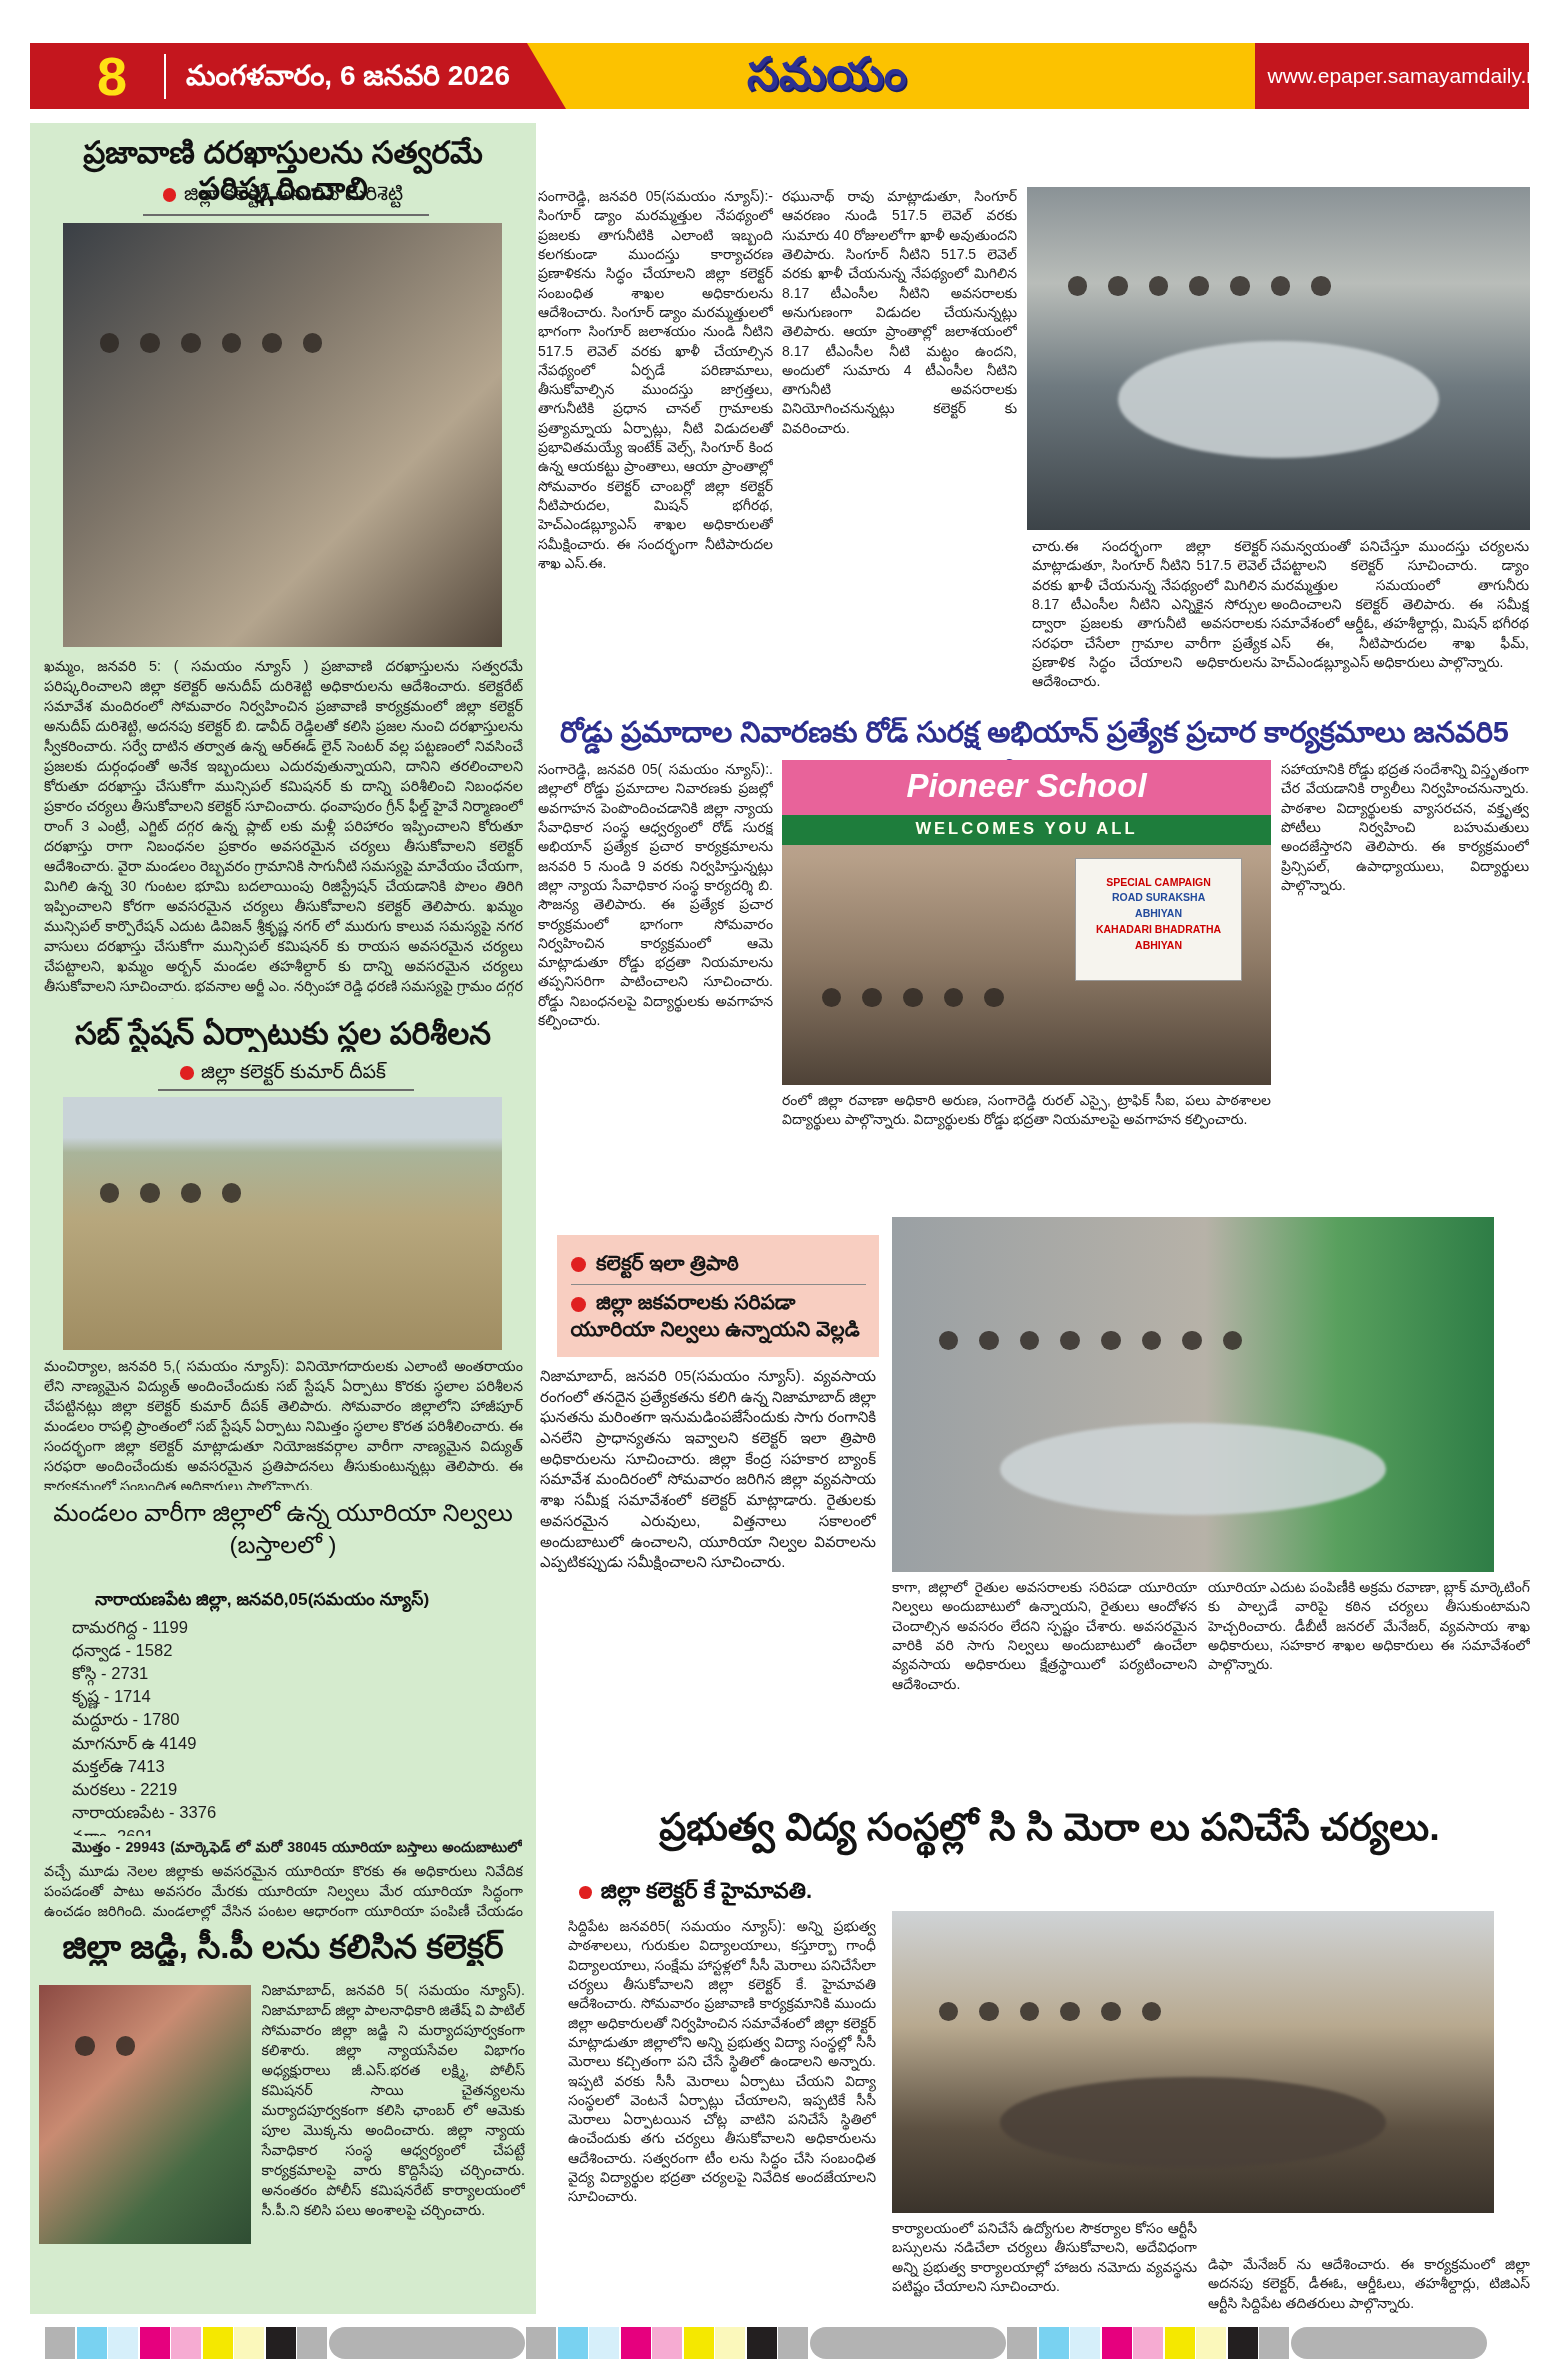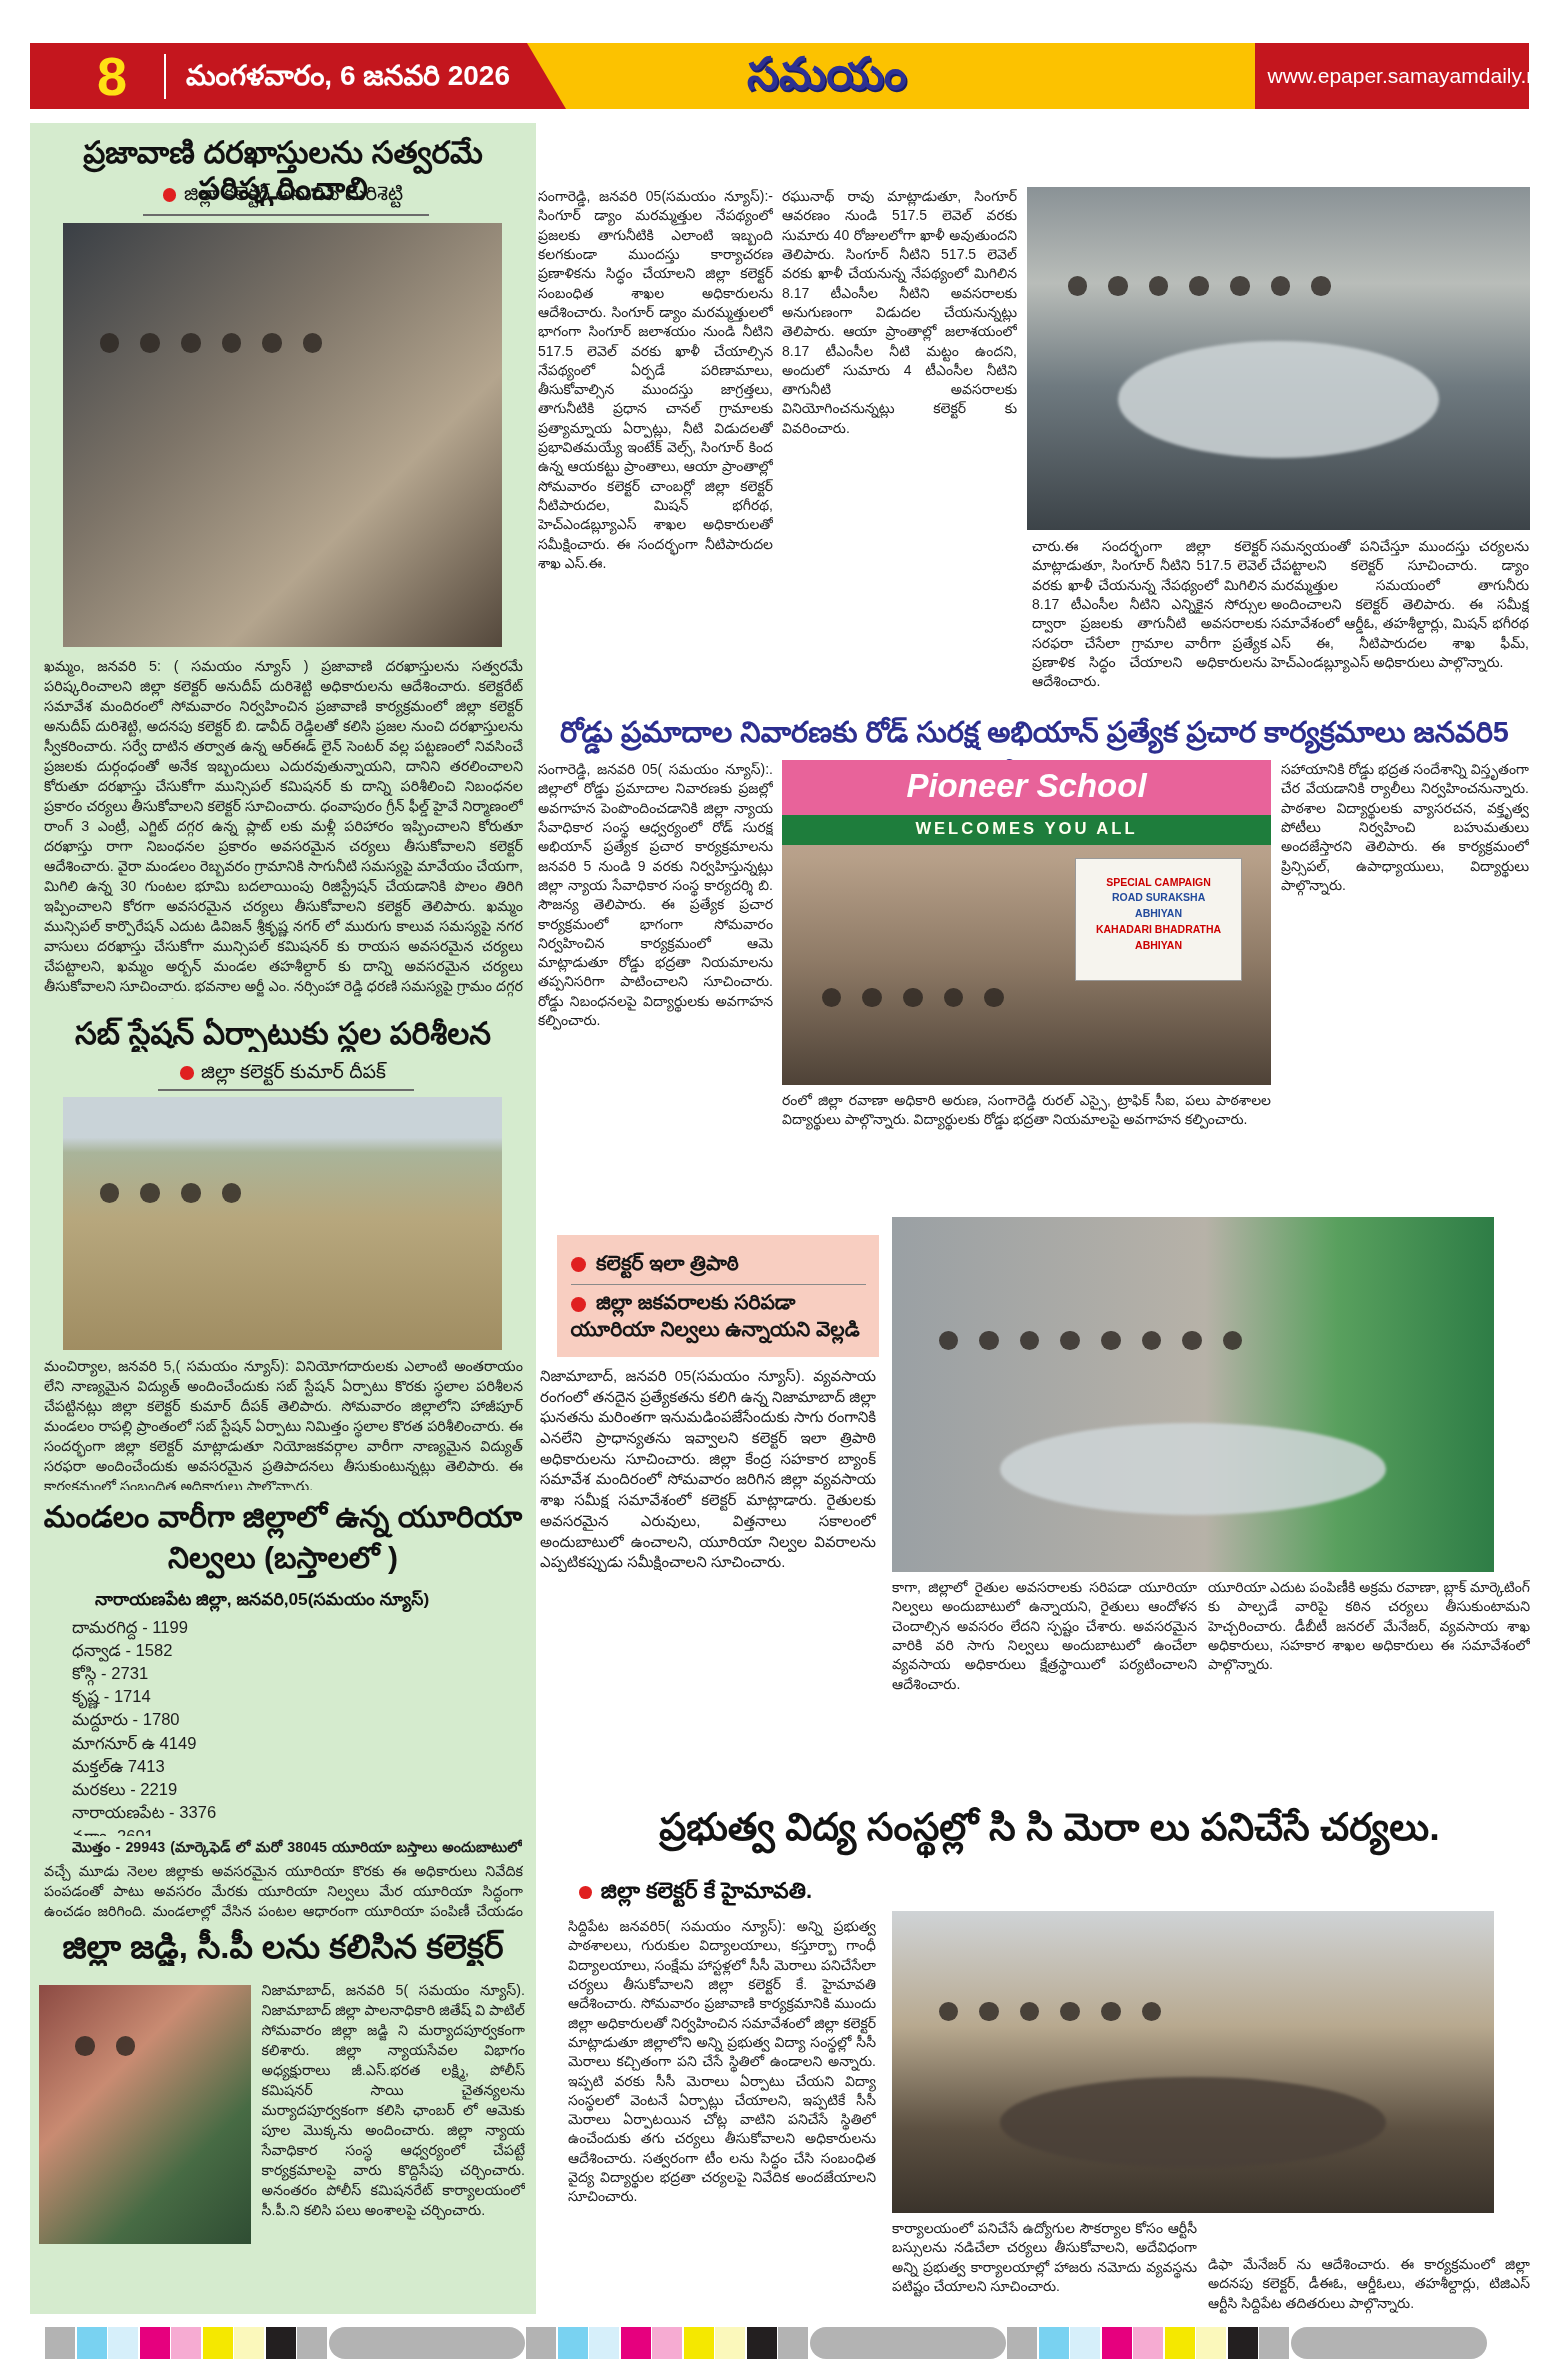--- a/index.html
+++ b/index.html
@@ -24,22 +24,22 @@
   .lh{position:absolute;left:39px;width:488px;text-align:center;font-weight:bold;color:#111;
       font-size:31px;line-height:1.15;overflow:hidden;}
   .byline{position:absolute;left:39px;width:488px;text-align:center;font-weight:normal;color:#111;
           font-size:19.6px;}
   .byline .dot{display:inline-block;width:13.5px;height:13.5px;border-radius:50%;background:#e02020;
                margin-right:7.5px;vertical-align:middle;}
   .rule{position:absolute;background:#6b6b6b;height:1.5px;}
   .photo{position:absolute;overflow:hidden;}
   .body-txt{position:absolute;font-size:14.3px;line-height:1.4;color:#1c1c1c;text-align:justify;
             overflow:hidden;}
-  .urea-title{position:absolute;left:39px;width:488px;text-align:center;font-weight:bold;
-              font-size:30px;line-height:1.35;color:#111;overflow:hidden;}
+  .urea-title{position:absolute;left:39px;width:488px;text-align:center;font-weight:normal;
+              font-size:24px;line-height:1.35;color:#111;overflow:hidden;}
   .urea-dateline{position:absolute;left:69px;width:451px;font-weight:bold;font-size:17.3px;color:#111;}
   .urea-list{position:absolute;left:72px;width:421px;font-size:16.6px;line-height:1.22;color:#1c1c1c;overflow:hidden;}
   .urea-item{padding:1.5px 0;}
 
   
   .headline-red{position:absolute;left:538px;width:993px;text-align:center;color:#d6222a;
                 font-size:35px;font-weight:bold;overflow:hidden;}
   .headline-blue{position:absolute;left:538px;width:993px;text-align:center;color:#2d2f8f;
                  font-size:29px;font-weight:bold;overflow:hidden;}
   .headline-black{position:absolute;left:568px;width:963px;text-align:center;color:#141414;

